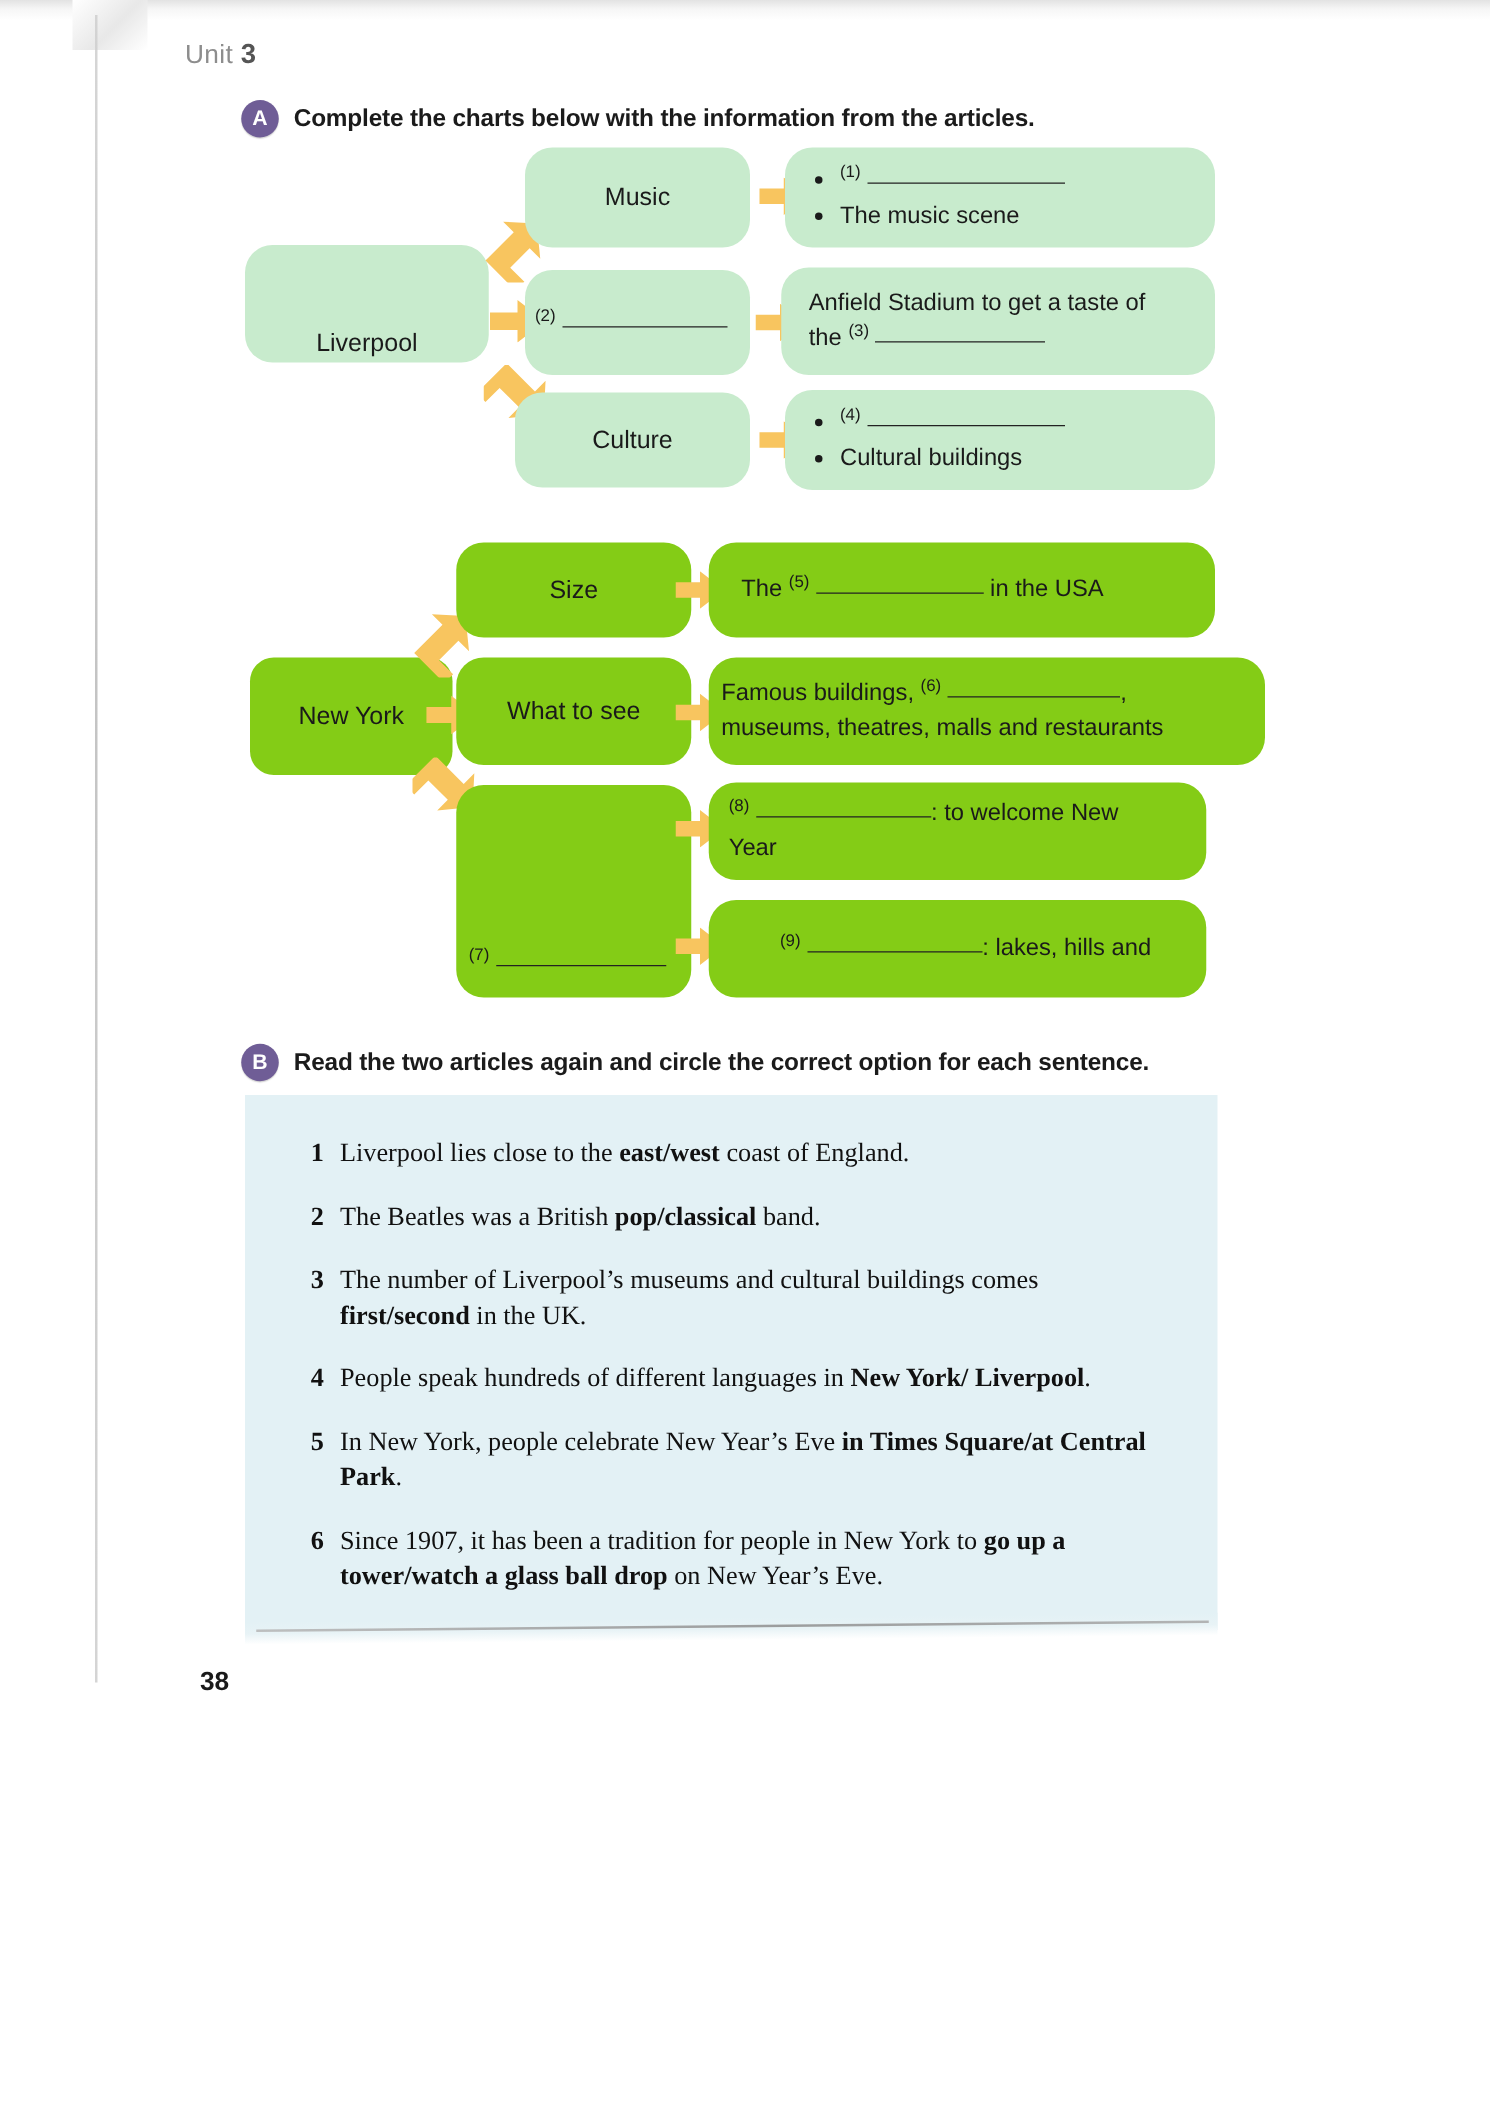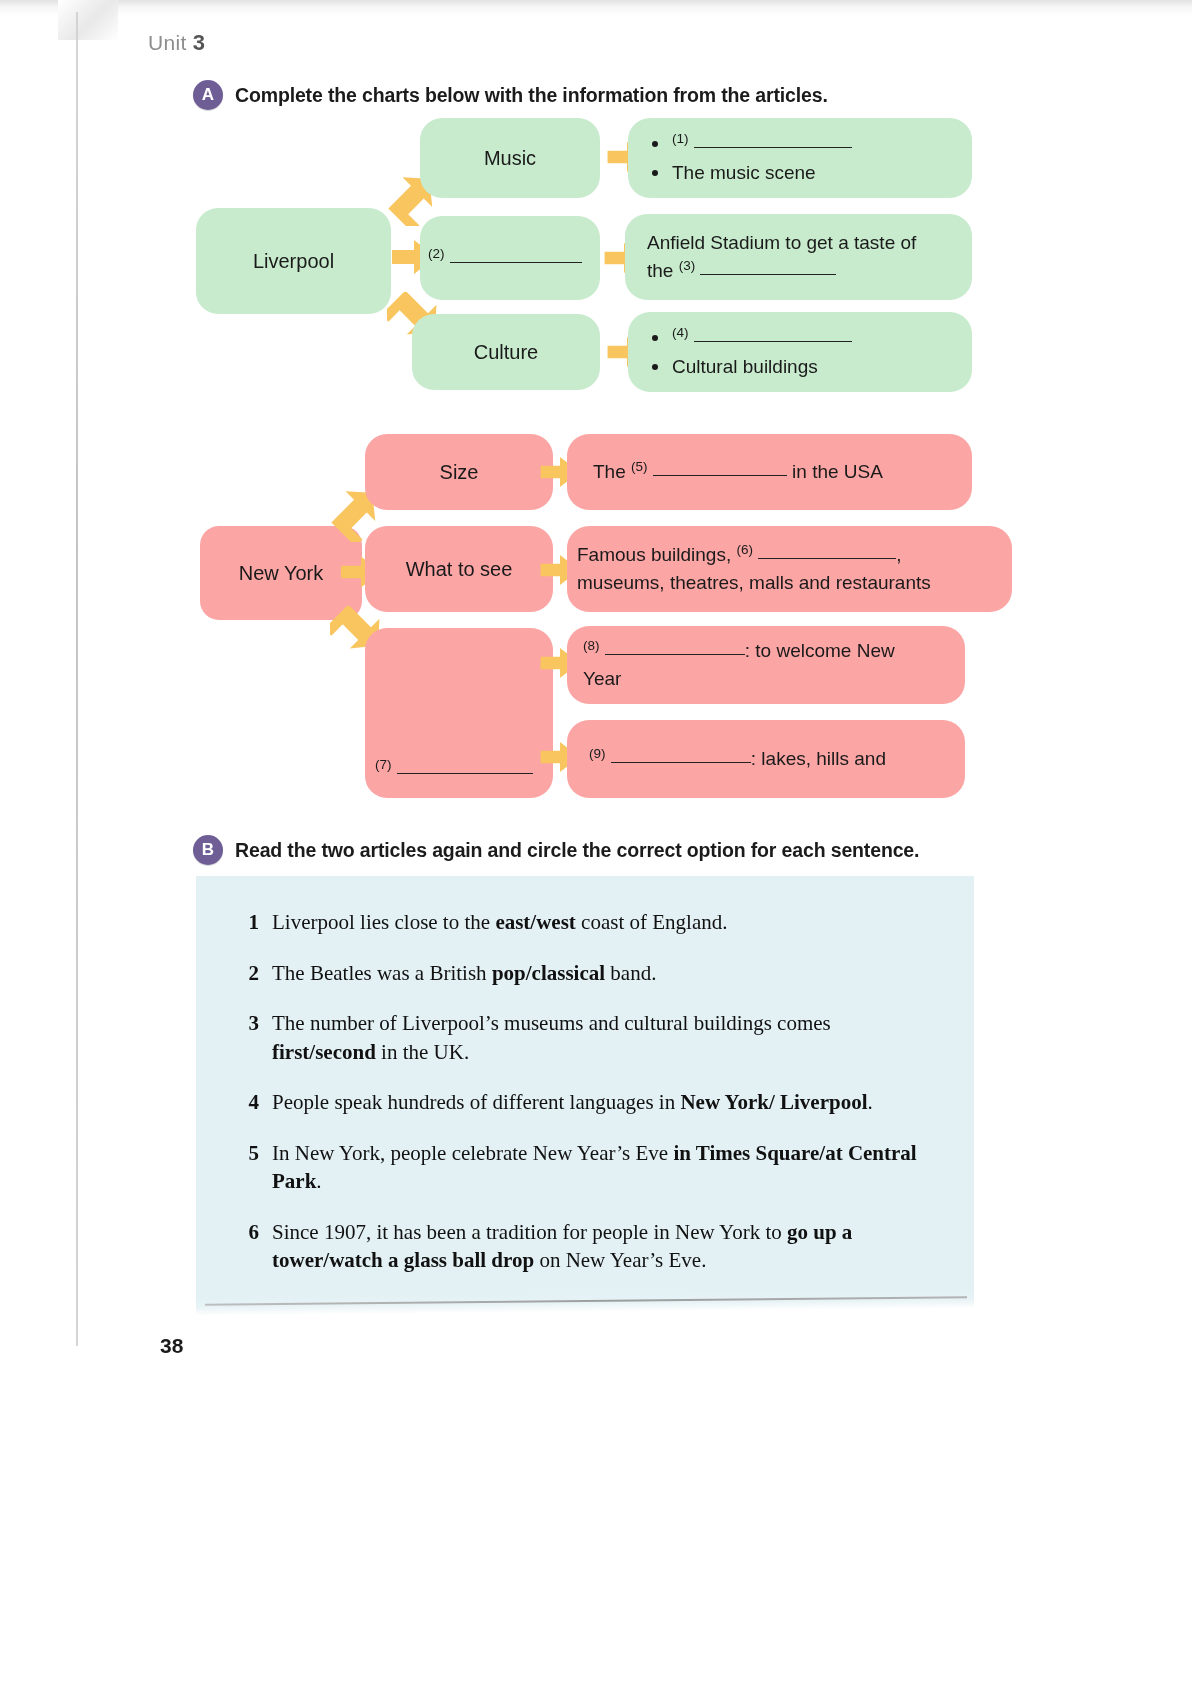--- a/index.html
+++ b/index.html
@@ -85,21 +85,21 @@
     position: absolute;
     border-radius: 22px;
     box-sizing: border-box;
     display: flex;
     align-items: center;
     font-size: 19px;
     color: #1a1a1a;
     line-height: 1.45;
   }
   .box.green  { background: #c8ebcd; }
-  .box.lime   { background: #fca5a5; }
+  .box.lime   { background: #84cc16; }
   .box.center { justify-content: center; }
   .box .label {
     font-weight: normal;
     font-size: 20px;
   }
   .box .body {
     padding: 0 18px;
     width: 100%;
   }
 
@@ -208,21 +208,21 @@
 <div class="unit-line">
   <span>Unit</span>
   <span class="unit-num">3</span>
 </div>
 
 <div class="task-head" style="left:193px; top:80px;">
   <div class="task-badge">A</div>
   <div class="task-text">Complete the charts below with the information from the articles.</div>
 </div>
 
-<div class="box green center" style="left:196px; top:208px; width:195px; height:106px;">
+<div class="box green center" style="left:196px; top:196px; width:195px; height:94px;align-items:flex-end;">
   <span class="label">Liverpool</span>
 </div>
 
 <div class="arrow" style="left:387px; top:176px;">
   <svg width="54" height="50" viewBox="0 0 54 50">
     <path d="M8 46 L8 30 L30 30 L30 42 L48 20 L30 0 L30 12 L-2 12 L-2 46 Z" transform="rotate(-45 24 24) translate(4 2)" fill="#f8c55f"></path>
   </svg>
 </div>
 
 <div class="arrow" style="left:392px; top:240px;">
@@ -394,21 +394,21 @@
   <div class="body" style="padding:0 16px;">
     <div>
       <span class="sup">(8)</span>
       <span class="blank" style="width:140px; height:18px;"></span><span>: to welcome New</span>
     </div>
     <div>Year</div>
   </div>
 </div>
 
 <div class="box lime" style="left:567px; top:720px; width:398px; height:78px;">
-  <div class="body" style="padding:0 22px;">
+  <div class="body" style="padding:0 22px;margin-left:35px;">
     <div>
       <span class="sup">(9)</span>
       <span class="blank" style="width:140px; height:18px;"></span><span>: lakes, hills and</span>
     </div>
   </div>
 </div>
 
 <div class="task-head" style="left:193px; top:835px;">
   <div class="task-badge">B</div>
   <div class="task-text">Read the two articles again and circle the correct option for each sentence.</div>

